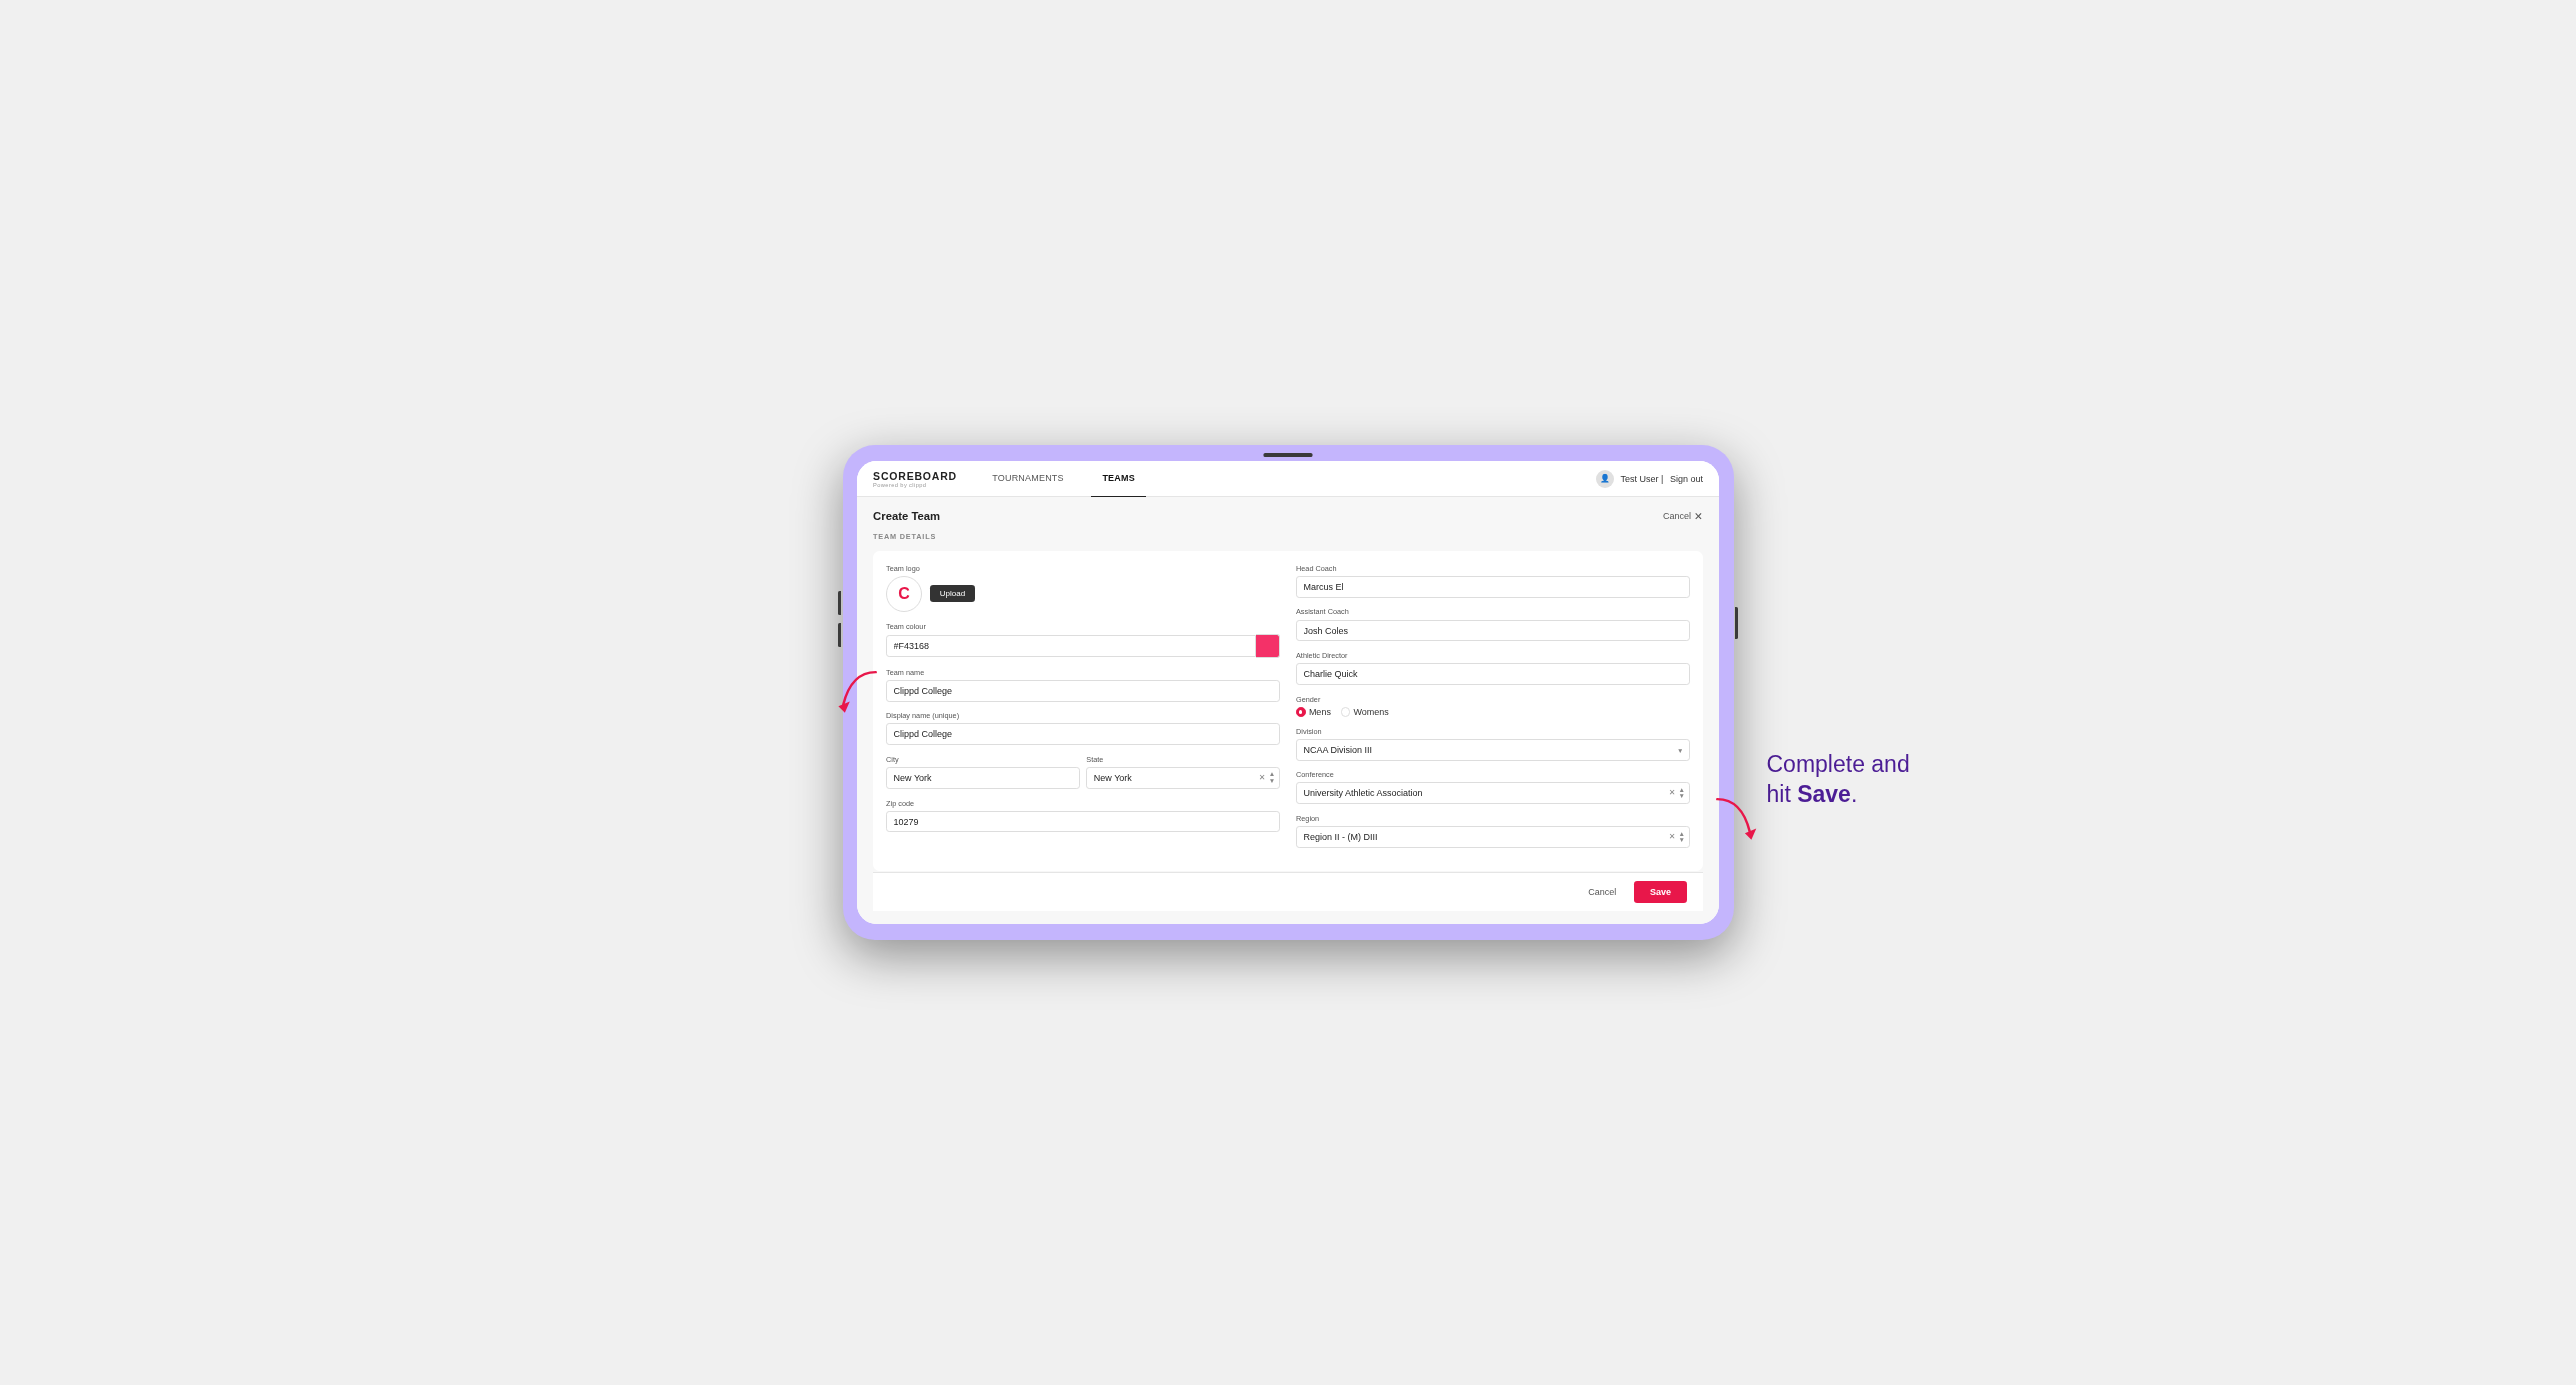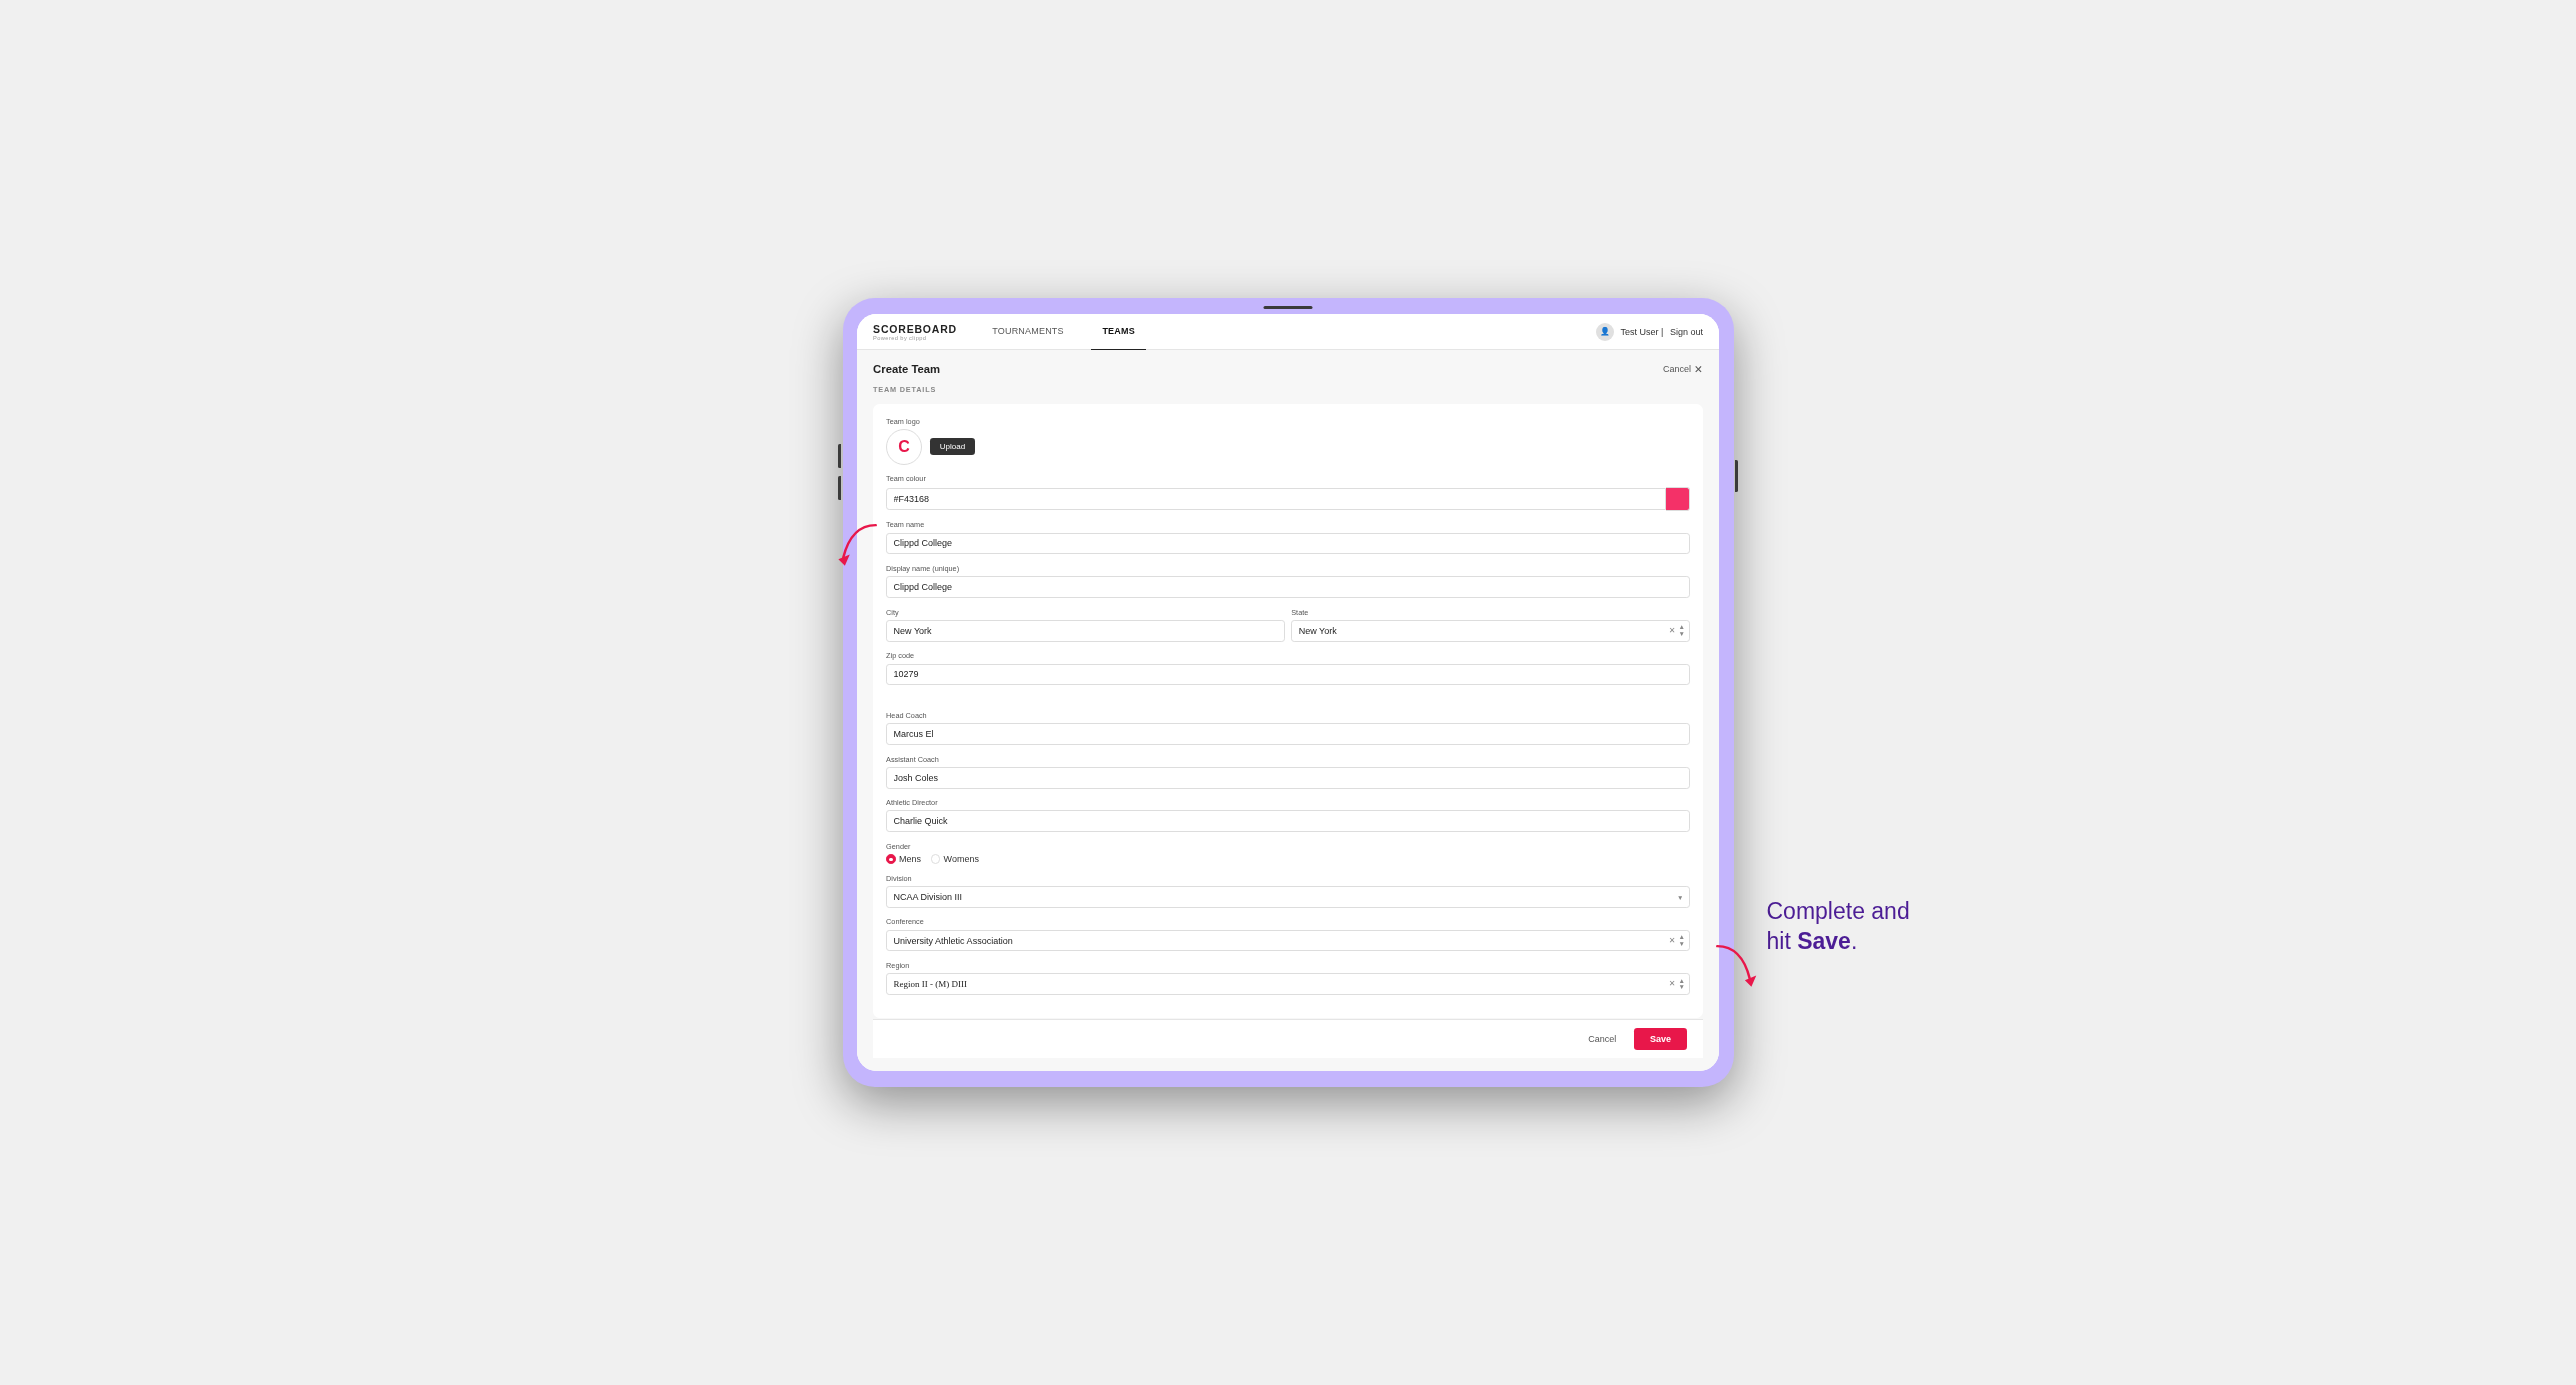--- a/index.html
+++ b/index.html
@@ -206,21 +206,21 @@
 
     .form-card {
       background: #fff;
       border-radius: 6.5px;
       padding: 13px;
       margin-bottom: 1.6px;
     }
 
     .two-col {
       display: grid;
-      grid-template-columns: 1fr;
+      grid-template-columns: 1fr 1fr;
       gap: 16px;
     }
 
     
     .field-group {
       margin-bottom: 9.7px;
     }
 
     .field-label {
       font-size: 7.3px;
@@ -640,21 +640,21 @@
                   <div class="select-multi-controls">
                     <span class="x-btn">✕</span>
                     <span class="multi-arrows">▲<br>▼</span>
                   </div>
                 </div>
               </div>
 
               <div class="field-group">
                 <span class="field-label">Region</span>
                 <div class="select-multi-wrap">
-                  <input class="field-input select-multi-field" type="text" style="padding-right: 36px; font-family: Liberation Serif, serif;" value="Region II - (M) DIII">
+                  <input class="field-input select-multi-field" type="text" style="padding-right: 36px;" value="Region II - (M) DIII">
                   <div class="select-multi-controls">
                     <span class="x-btn">✕</span>
                     <span class="multi-arrows">▲<br>▼</span>
                   </div>
                 </div>
               </div>
 
             </div>
           </div>
         </div>

